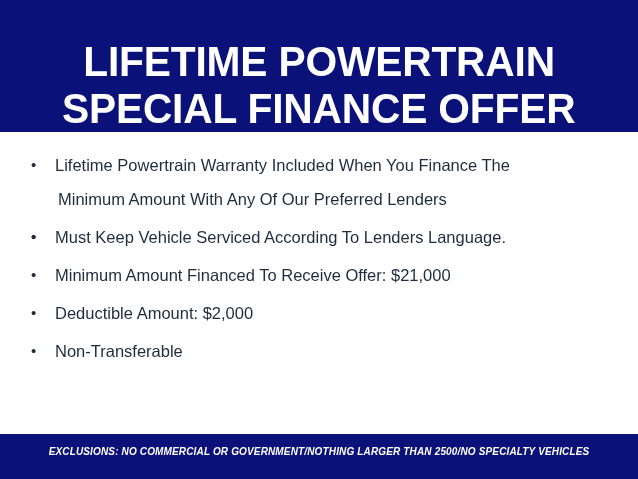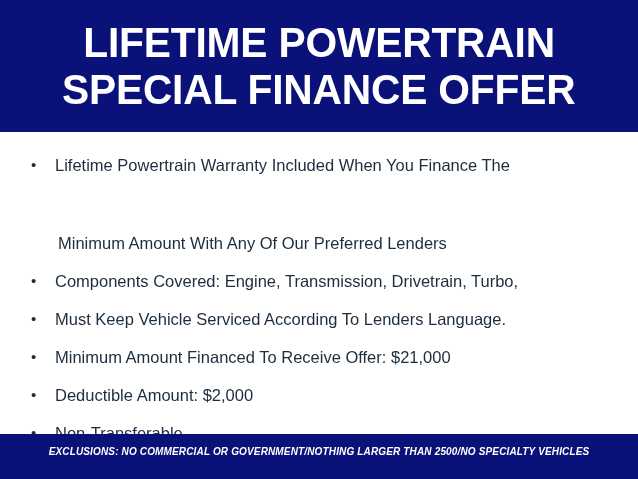--- a/index.html
+++ b/index.html
@@ -25,21 +25,21 @@
   .header-banner {
     position: absolute;
     left: 0;
     top: 0;
     width: 638px;
     height: 132px;
     background: #0a1178;
     display: flex;
     flex-direction: column;
     align-items: center;
-    justify-content: center;
+    justify-content: flex-end;
   }
   .header-title-line {
     color: #ffffff;
     font-family: "Liberation Sans", sans-serif;
     font-weight: bold;
     font-size: 42px;
     line-height: 47px;
     letter-spacing: -0.2px;
     text-align: center;
     white-space: nowrap;
@@ -82,21 +82,20 @@
     color: #1d2d3e;
     font-size: 15px;
     text-align: left;
   }
   .bullet-text {
     display: block;
   }
   .bullet-text .wrap-line {
     display: block;
     padding-left: 3px;
-    margin-top: 44px;
   }
 
   
   .footer-bar {
     position: absolute;
     left: 0;
     top: 434px;
     width: 638px;
     height: 45px;
     background: #0a1178;
@@ -134,21 +133,20 @@
         <span class="bullet-dot">•</span>
         <span class="bullet-text">
           <span>Lifetime Powertrain Warranty Included When You Finance The</span>
           <span class="wrap-line">Minimum Amount With Any Of Our Preferred Lenders</span>
         </span>
       </li>
 
       <li class="bullet-item">
         <span class="bullet-dot">•</span>
         <span class="bullet-text">
-          <span>Components Covered: Engine, Transmission, Drivetrain, Turbo,</span>
         </span>
       </li>
 
       <li class="bullet-item">
         <span class="bullet-dot">•</span>
         <span class="bullet-text">
           <span>Must Keep Vehicle Serviced According To Lenders Language.</span>
         </span>
       </li>
 

